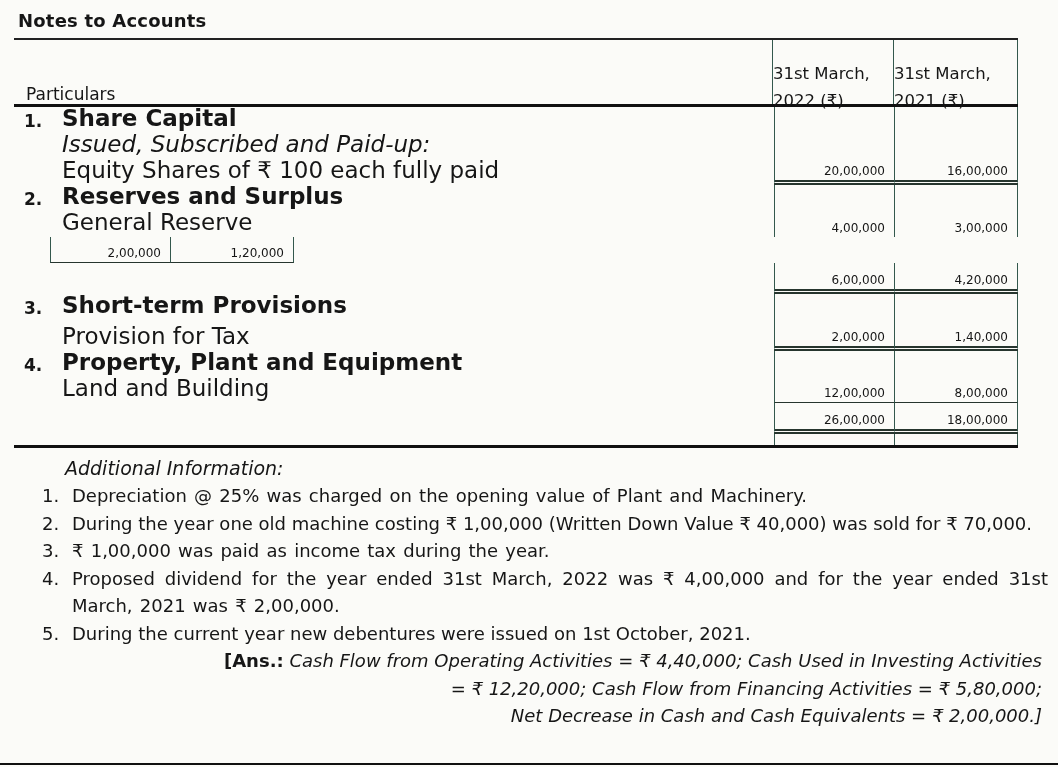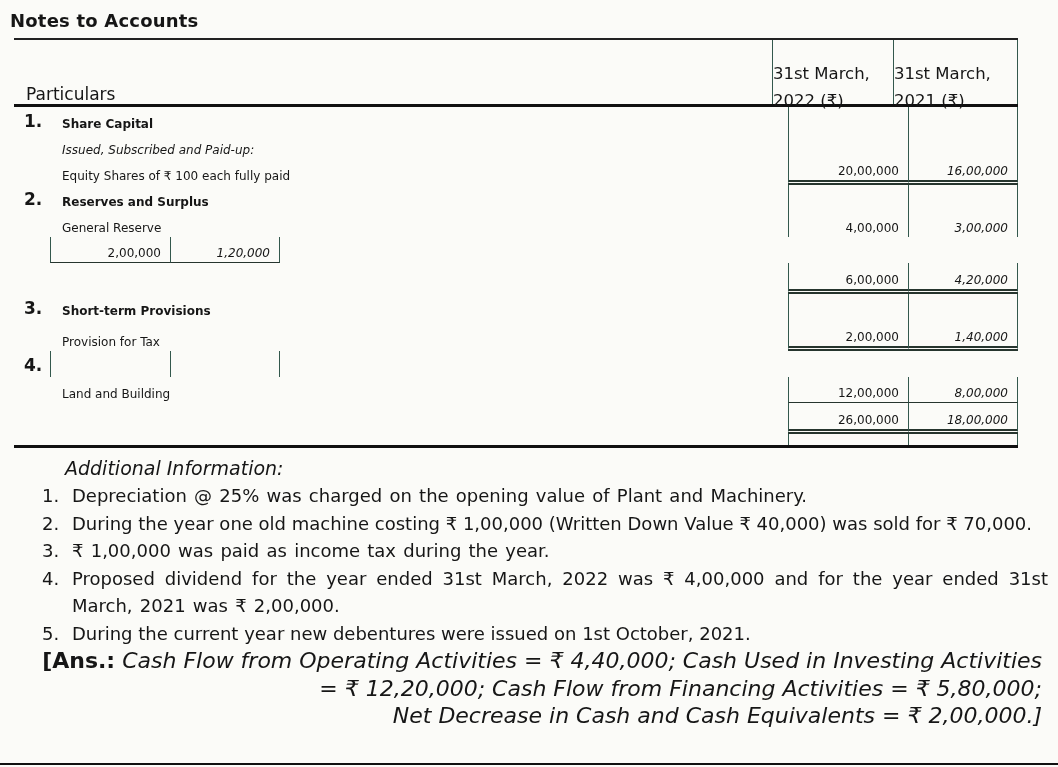--- a/index.html
+++ b/index.html
@@ -9,21 +9,21 @@
     color:#161616;
     font-family:"DejaVu Sans","Liberation Sans",sans-serif;
     overflow:hidden;
     position:relative;
   }
   .page{padding:10px 0 0 0;}
 
   
   .title{
     font-size:18px;font-weight:bold;
-    padding-left:10px;letter-spacing:.2px;
+    padding-left:18px;letter-spacing:.2px;
   }
   .title-rule{
     margin:7px 0 0 14px;width:1004px;
     border-top:2px solid #222;
   }
 
   
   .acct-table{margin-left:14px;width:1004px;}
   .t-row{display:flex;align-items:stretch;}
   .t-head{height:64px;}
@@ -38,51 +38,51 @@
   .t-col-head.last{width:123px;border-right:1.6px solid #33584d;}
   .thick-rule{
     width:1004px;margin-left:14px;
     border-top:3px solid #101010;
   }
   .t-num{
     width:26px;padding-left:10px;font-size:17px;
     display:flex;align-items:flex-end;padding-bottom:2px;
   }
   .t-label{
-    flex:1;font-size:12px;
+    flex:1;font-size:23px;
     display:flex;align-items:flex-end;padding-bottom:2px;
   }
   .t-row .t-label{padding-left:12px;}
   .t-val{
     width:120px;text-align:right;font-size:12px;
     border-left:1.6px solid #33584d;
     display:flex;align-items:flex-end;justify-content:flex-end;
     padding:0 9px 2px 0;box-sizing:border-box;
   }
-  .t-val.last{width:110px;border-right:1.6px solid #33584d;font-style:italic;}
+  .t-val.last{width:124px;border-right:1.6px solid #33584d;}
   .row-h{height:26px;}
   .row-sub{height:31px;}
   .bold{font-weight:bold;}
   .ital{font-style:italic;}
   .rule-single{border-bottom:1.6px solid #26352e;}
   .rule-double{border-bottom:5px double #26352e;}
   .spacer-row{height:11px;}
 
   
   .info{margin:6px 0 0 14px;width:1036px;font-size:18px;}
   .info-heading{
     font-style:italic;font-size:19px;
     padding-left:51px;line-height:28px;
   }
   .info-item{display:flex;line-height:27.5px;}
   .info-num{width:30px;padding-left:28px;flex:none;}
   .info-text{flex:1;text-align:justify;word-spacing:1.5px;padding-right:2px;}
 
   
-  .ans{width:1036px;margin-left:14px;font-size:22px;line-height:27.5px;}
+  .ans{width:1036px;margin-left:14px;font-size:18px;line-height:27.5px;}
   .ans-line{text-align:right;font-style:italic;padding-right:8px;}
   .ans-prefix{font-style:normal;font-weight:bold;}
 
   .bottom-rule{
     position:absolute;left:0;bottom:2px;width:1058px;
     border-top:2.6px solid #101010;
   }
 </style>
 </head>
 <body>
@@ -168,20 +168,21 @@
 
     <div class="t-row row-sub">
       <div class="t-num"></div>
       <div class="t-label">Provision for Tax</div>
       <div class="t-val rule-double">2,00,000</div>
       <div class="t-val last rule-double">1,40,000</div>
     </div>
 
     <div class="t-row row-h">
       <div class="t-num bold">4.</div>
+      <div class="t-label bold">Property, Plant and Equipment</div>
       <div class="t-val"></div>
       <div class="t-val last"></div>
     </div>
 
 
     <div class="t-row row-h">
       <div class="t-num"></div>
       <div class="t-label">Land and Building</div>
       <div class="t-val rule-single">12,00,000</div>
       <div class="t-val last rule-single">8,00,000</div>

